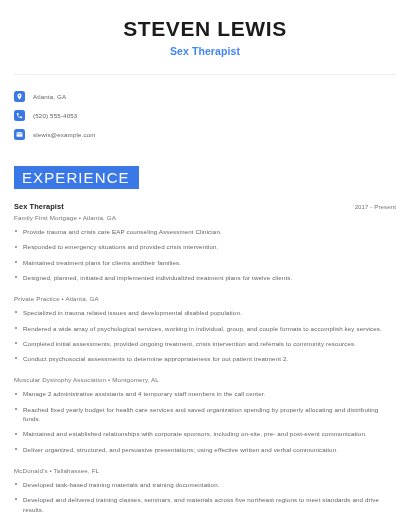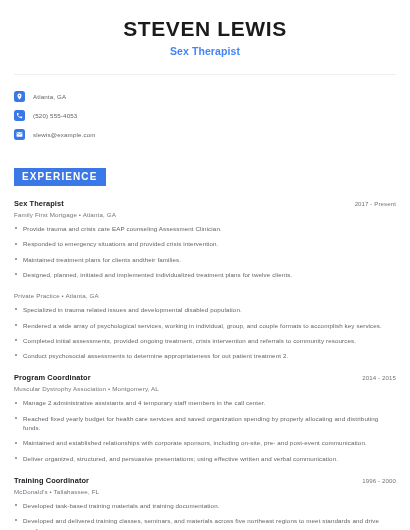--- a/index.html
+++ b/index.html
@@ -78,22 +78,22 @@
   }
 
   
   .section {
     margin-top: 22px;
   }
   .section-badge {
     display: inline-block;
     background: #3b78e7;
     color: #ffffff;
-    font-size: 10px;
-    font-weight: bold;
+    font-size: 15px;
+    font-weight: normal;
     letter-spacing: 1.1px;
     padding: 4px 9px 4px 8px;
     line-height: 1;
   }
 
   
   .job {
     margin-top: 13px;
   }
   .job-head {
@@ -210,39 +210,31 @@
       <ul class="bullets">
         <li>Specialized in trauma related issues and developmental disabled population.</li>
         <li>Rendered a wide array of psychological services, working in individual, group, and couple formats to accomplish key services.</li>
         <li>Completed initial assessments, provided ongoing treatment, crisis intervention and referrals to community resources.</li>
         <li>Conduct psychosocial assessments to determine appropriateness for out patient treatment 2.</li>
       </ul>
     </div>
 
     
     <div class="job">
-      <div class="job-head">
-        <span class="job-role">Program Coordinator</span>
-        <span class="job-dates">2014 - 2015</span>
-      </div>
       <div class="job-sub">Muscular Dystrophy Association  •  Montgomery, AL</div>
       <ul class="bullets">
         <li>Manage 2 administrative assistants and 4 temporary staff members in the call center.</li>
         <li>Reached fixed yearly budget for health care services and saved organization spending by properly allocating and distributing funds.</li>
         <li>Maintained and established relationships with corporate sponsors, including on-site, pre- and post-event communication.</li>
         <li>Deliver organized, structured, and persuasive presentations; using effective written and verbal communication.</li>
       </ul>
     </div>
 
     
     <div class="job">
-      <div class="job-head">
-        <span class="job-role">Training Coordinator</span>
-        <span class="job-dates">1996 - 2000</span>
-      </div>
       <div class="job-sub">McDonald's  •  Tallahassee, FL</div>
       <ul class="bullets">
         <li>Developed task-based training materials and training documentation.</li>
         <li>Developed and delivered training classes, seminars, and materials across five northeast regions to meet standards and drive results.</li>
 
       </ul>
     </div>
 
   </div>
 </div>

